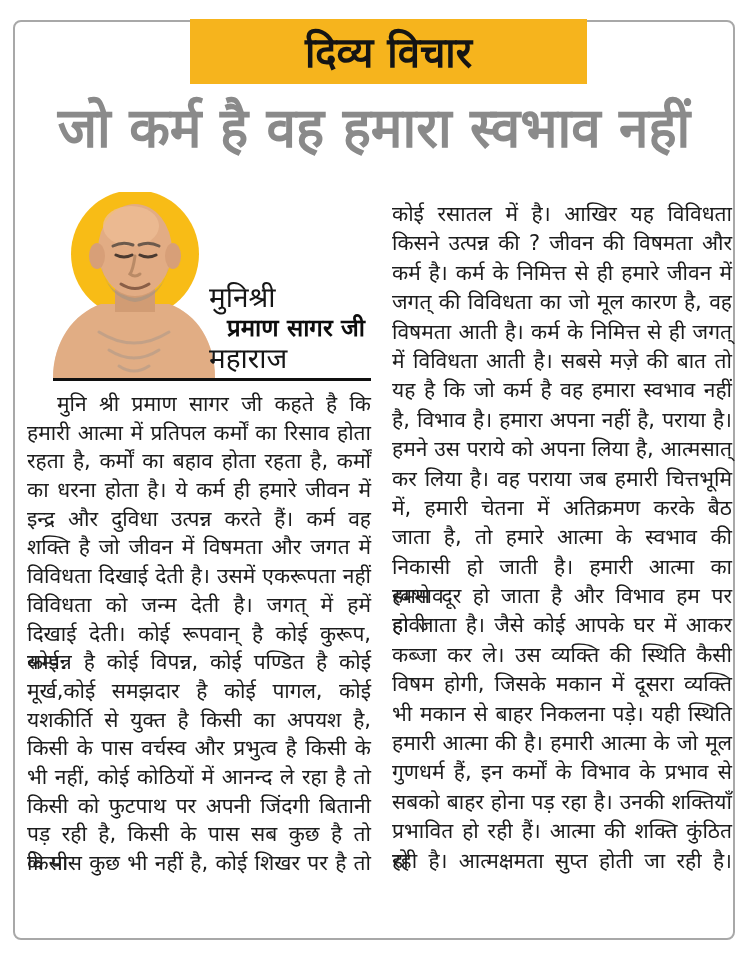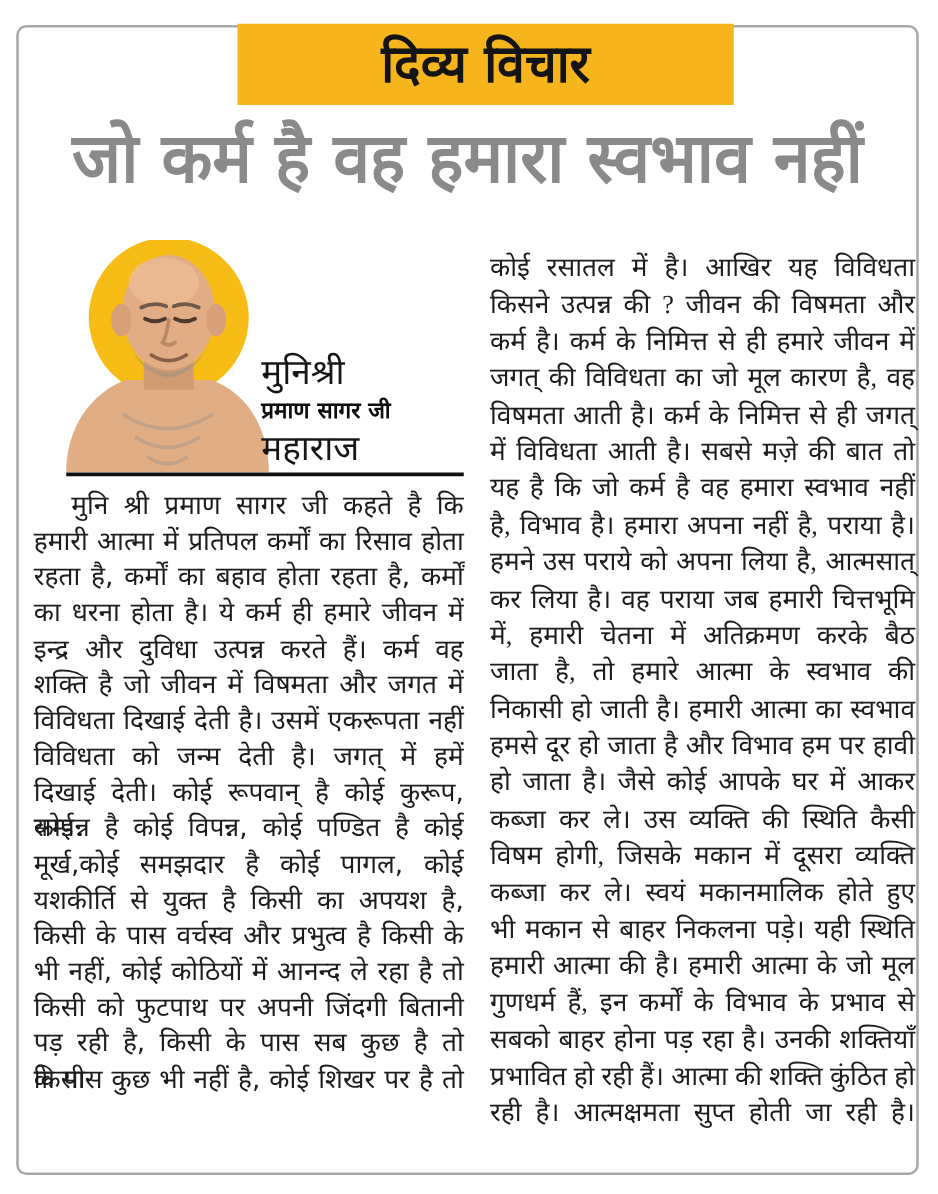--- a/index.html
+++ b/index.html
@@ -28,32 +28,32 @@
   .col{position:absolute;color:#1c1c1c;}
   .col-left{left:12px;top:162px;width:344px;}
   .col-right{left:377px;top:178px;width:340px;}
   .author-block{position:relative;height:206px;}
   .photo{
     position:absolute;left:12px;top:8px;width:182px;height:186px;overflow:hidden;
   }
   .photo svg{display:block;width:100%;height:100%;}
   .author-text{position:absolute;left:182px;top:100px;}
   .author-prefix,.author-suffix{font-size:28px;line-height:28px;color:#161616;}
-  .author-name{font-size:18px;font-weight:800;line-height:33px;color:#0d0d0d;}
+  .author-name{font-size:24px;font-weight:800;line-height:33px;color:#0d0d0d;margin-left:18px;}
   .rule{
     position:absolute;left:26px;top:194px;width:318px;height:3px;background:#101010;border:none;margin:0;
   }
   .para{font-size:21px;text-align:justify;}
   .para .line{
     text-align:justify;text-align-last:justify;white-space:normal;
   }
   .col-left .para{position:absolute;left:0;top:206px;width:344px;}
   .col-left .para .line{height:28.7px;line-height:28.7px;}
   .col-left .para .line:first-child{text-indent:30px;}
-  .col-right .para .line{height:29.4px;line-height:29.4px;font-family:Liberation Serif, serif;}
+  .col-right .para .line{height:29.4px;line-height:29.4px;}
 </style>
 </head>
 <body>
 
 <div class="frame">
 
   <div class="banner">
     <span class="banner-title">दिव्य विचार</span>
   </div>
 
@@ -134,21 +134,20 @@
         <div class="line">है, विभाव है। हमारा अपना नहीं है, पराया है।</div>
         <div class="line">हमने उस पराये को अपना लिया है, आत्मसात्</div>
         <div class="line">कर लिया है। वह पराया जब हमारी चित्तभूमि</div>
         <div class="line">में, हमारी चेतना में अतिक्रमण करके बैठ</div>
         <div class="line">जाता है, तो हमारे आत्मा के स्वभाव की</div>
         <div class="line">निकासी हो जाती है। हमारी आत्मा का स्वभाव</div>
         <div class="line">हमसे दूर हो जाता है और विभाव हम पर हावी</div>
         <div class="line">हो जाता है। जैसे कोई आपके घर में आकर</div>
         <div class="line">कब्जा कर ले। उस व्यक्ति की स्थिति कैसी</div>
         <div class="line">विषम होगी, जिसके मकान में दूसरा व्यक्ति</div>
-        <div class="line">कब्जा कर ले। स्वयं मकानमालिक होते हुए</div>
         <div class="line">भी मकान से बाहर निकलना पड़े। यही स्थिति</div>
         <div class="line">हमारी आत्मा की है। हमारी आत्मा के जो मूल</div>
         <div class="line">गुणधर्म हैं, इन कर्मों के विभाव के प्रभाव से</div>
         <div class="line">सबको बाहर होना पड़ रहा है। उनकी शक्तियाँ</div>
         <div class="line">प्रभावित हो रही हैं। आत्मा की शक्ति कुंठित हो</div>
         <div class="line">रही है। आत्मक्षमता सुप्त होती जा रही है।</div>
       </div>
   </div>
 
 </div>

